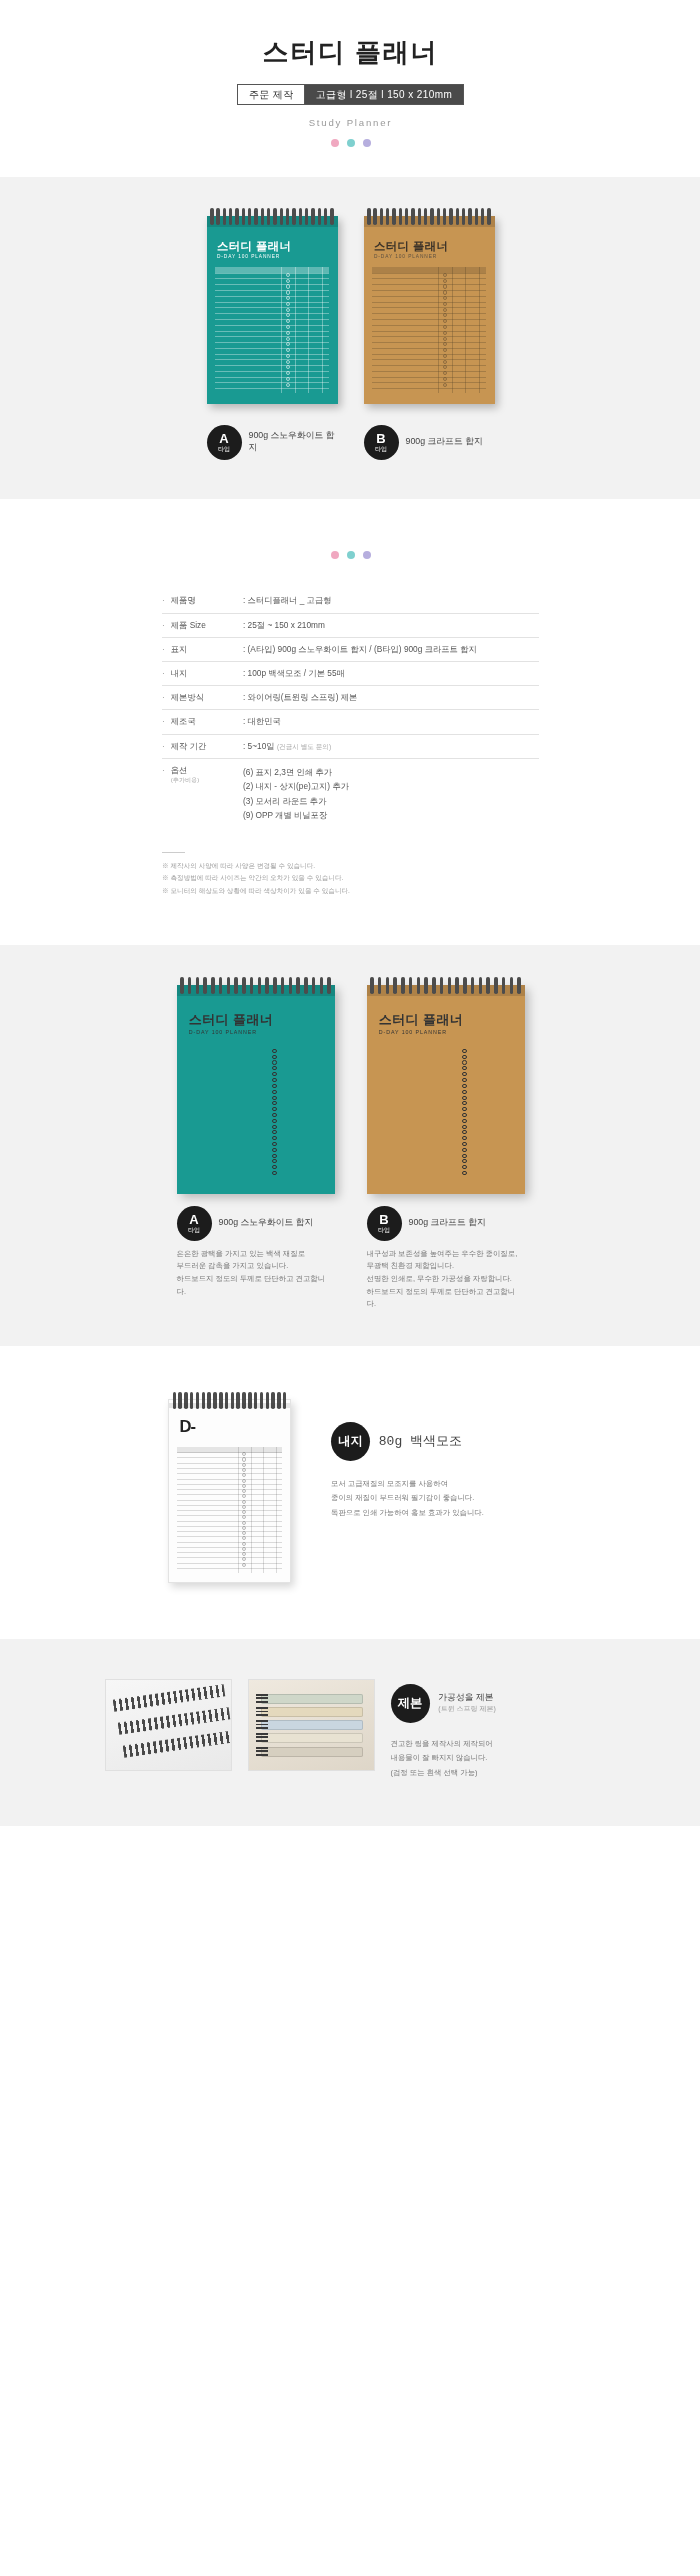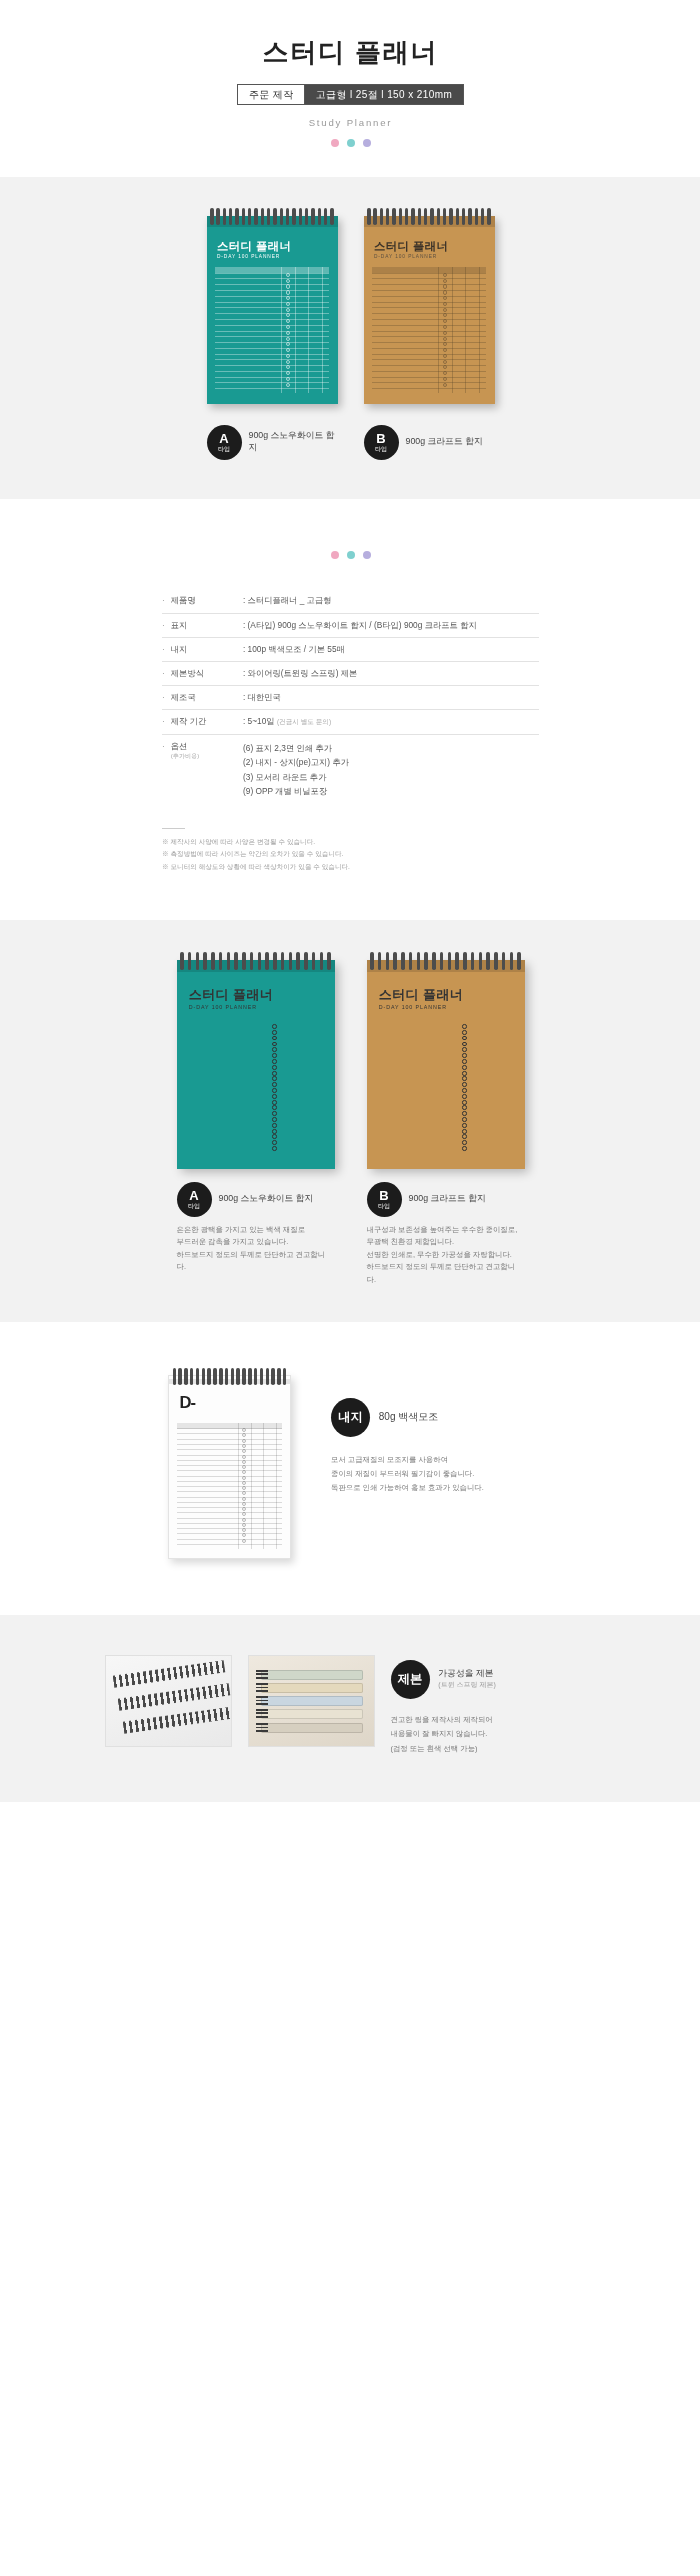--- a/index.html
+++ b/index.html
@@ -116,21 +116,21 @@
   .inner-book .gl { background: rgba(60,60,60,.18); }
   .inner-book .gv { background: rgba(60,60,60,.18); }
   .inner-book .circ { border-color: rgba(60,60,60,.35); }
   .inner-book .hdrbar { background: rgba(60,60,60,.12); }
   .inner-right { width: 202px; padding-top: 23px; }
   .inner-head { display: flex; align-items: center; gap: 8.8px; }
   .circle-label {
     width: 39px; height: 39px; border-radius: 50%; background: #1c1c1c; color: #fff;
     display: flex; align-items: center; justify-content: center; font-size: 12.3px; font-weight: bold; flex: none;
   }
-  .inner-weight { font-size: 10px; color: #444; }
+  .inner-weight { font-size: 13px; color: #444; font-family: Liberation Mono, monospace; }
   .inner-desc { margin-top: 16px; font-size: 7.4px; color: #777; line-height: 1.95; }
 
   
   .bind-sec { display: flex; justify-content: center; align-items: flex-start; gap: 16px; padding: 40px 0 46px; }
   .photo { width: 127px; height: 92px; border: 0.9px solid #e0e0e0; position: relative; overflow: hidden; }
   .photo.p1 { background: linear-gradient(160deg,#f7f7f7 0%,#e9e9e9 100%); }
   .photo.p2 { background: linear-gradient(160deg,#efe9df 0%,#ded6c8 100%); }
   .bind-right { width: 206px; padding-top: 5.3px; }
   .bind-head { display: flex; align-items: center; gap: 8.8px; }
   .bind-t1 { font-size: 8.8px; color: #444; }
@@ -334,20 +334,24 @@
   <section class="white spec-sec">
     <div class="dots">
       <span class="dot" id="sd0" style="background: rgb(240, 168, 192);"></span>
       <span class="dot" id="sd1" style="background: rgb(127, 208, 207);"></span>
       <span class="dot" id="sd2" style="background: rgb(182, 174, 222);"></span>
     </div>
     <div class="spec-table">
       <div class="spec-row">
         <div class="spec-key">제품명</div>
         <div class="spec-val">: 스터디플래너 _ 고급형</div>
+      </div>
+      <div class="spec-row">
+        <div class="spec-key">제품 Size</div>
+        <div class="spec-val">: 25절 ~ 150 x 210mm</div>
       </div>
       <div class="spec-row">
         <div class="spec-key">표지</div>
         <div class="spec-val">: (A타입) 900g 스노우화이트 합지 / (B타입) 900g 크라프트 합지</div>
       </div>
       <div class="spec-row">
         <div class="spec-key">내지</div>
         <div class="spec-val">: 100p 백색모조 / 기본 55매</div>
       </div>
       <div class="spec-row">

